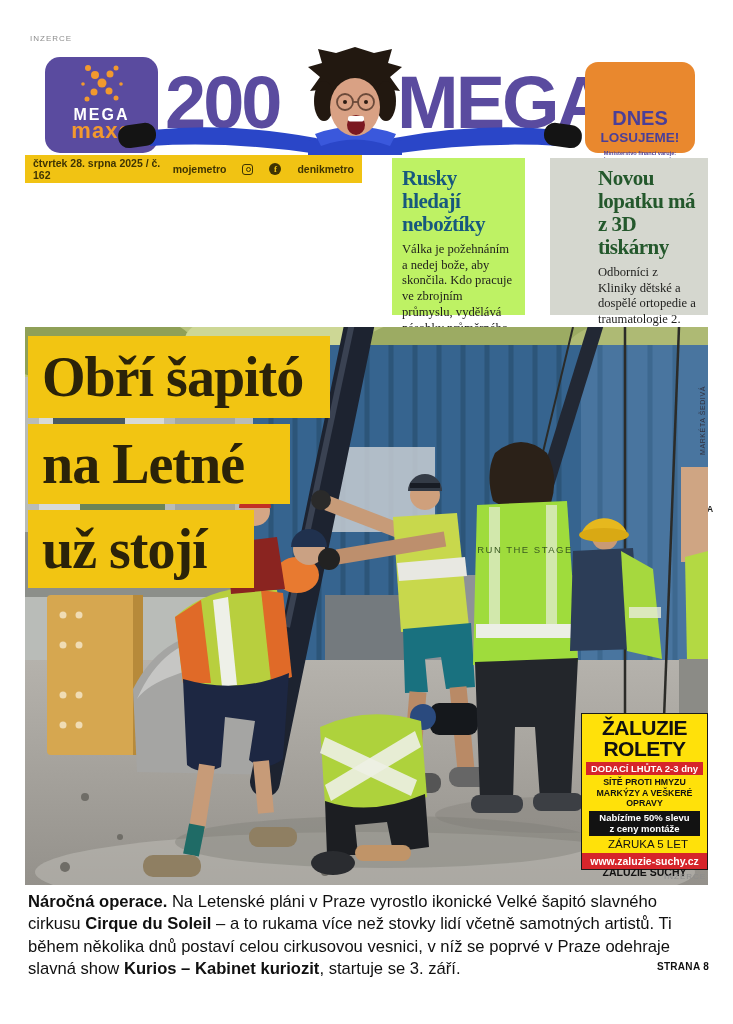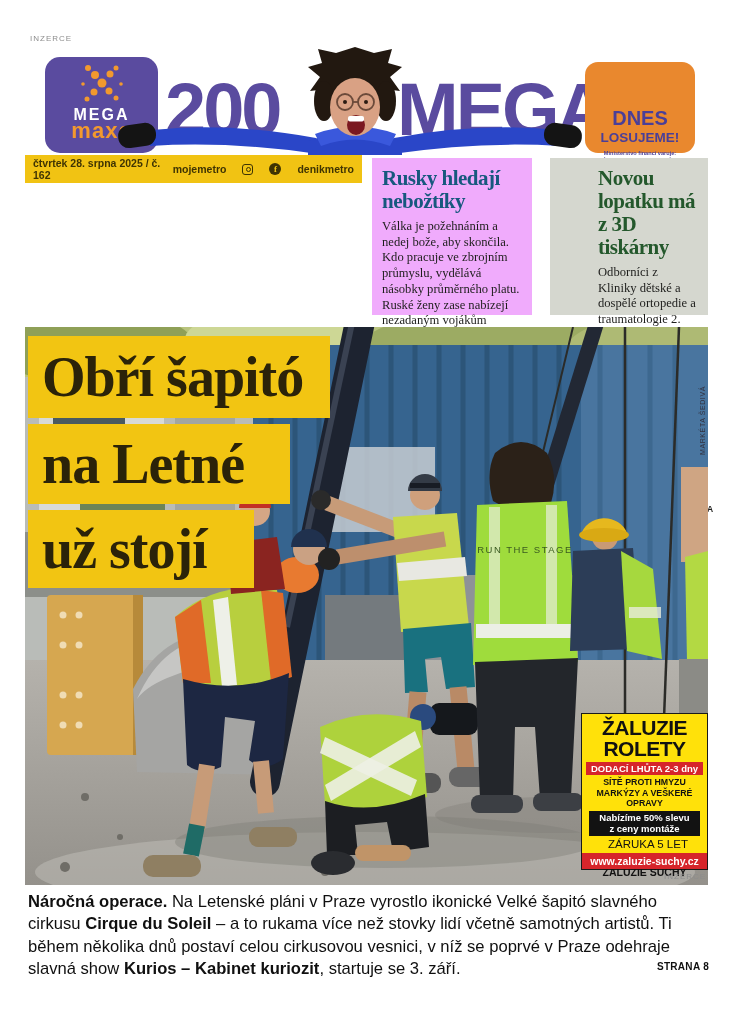--- a/index.html
+++ b/index.html
@@ -11,21 +11,21 @@
   
   .inzerce{font-size:8px;color:#8d8d8d;letter-spacing:1px;}
 
   
   #mega-banner{left:25px;top:45px;width:683px;height:110px;}
   #mega-logo{position:absolute;left:20px;top:12px;width:113px;height:96px;background:#5a4b9f;
              border-radius:15px;text-align:center;color:#fff;}
   #mega-logo .xmark{margin-top:7px;}
   #mega-logo .l1{font-size:16px;font-weight:bold;letter-spacing:2px;line-height:14px;}
   #mega-logo .l2{font-size:22px;font-weight:bold;color:#f2992e;line-height:18px;letter-spacing:1px;}
-  .bignum{position:absolute;font-size:74px;font-weight:bold;color:#5a4b9f;letter-spacing:-3px;top:15px;line-height:100px;}
+  .bignum{position:absolute;font-size:74px;font-weight:bold;color:#5a4b9f;letter-spacing:-3px;top:8px;line-height:100px;}
   #txt-200{left:140px;}
   #txt-mega{left:372px;}
   #woman-svg{position:absolute;left:85px;top:0px;z-index:3;}
   #dnes-box{position:absolute;left:560px;top:17px;width:110px;height:91px;background:#e9882e;
             border-radius:13px;text-align:center;color:#4a3f98;padding-top:8px;}
   #dnes-box .d1{font-size:20px;font-weight:bold;letter-spacing:0px;line-height:24px;margin-top:36px;}
   #dnes-box .d2{font-size:13.5px;font-weight:bold;line-height:16px;}
   #dnes-box .d3{font-size:5.6px;font-weight:bold;line-height:7px;width:84px;margin:4px auto 0;}
 
   
@@ -38,21 +38,21 @@
   .fb{width:12px;height:12px;background:#3f3403;border-radius:50%;color:#f1c313;font-size:9px;font-weight:bold;
       display:inline-flex;align-items:center;justify-content:center;font-family:"Liberation Serif",serif;}
   #metro-box{left:25px;top:178px;width:337px;height:137px;
              background:radial-gradient(ellipse at 45% 42%, #23994b 0%, #0c7434 55%, #03551f 100%);}
   #metro-box .mword{position:absolute;left:12px;top:0;line-height:137px;font-size:102px;font-weight:bold;
                     color:#fff;letter-spacing:-6px;}
   #metro-box svg{position:absolute;right:16px;top:36px;}
 
   
   .teaser{top:158px;height:157px;padding:9px 9px 0 10px;font-family:"Liberation Serif",serif;}
-  #teaser-1{left:372px;width:160px;background:#f0abfc;}
+  #teaser-1{left:392px;width:133px;background:#bef264;}
   #teaser-2{left:550px;width:158px;background:#d5d7cf;padding-left:48px;}
   .teaser h2{margin:0 0 6px 0;font-size:21px;line-height:23px;letter-spacing:-0.5px;}
   #teaser-1 h2{color:#17587e;}
   #teaser-2 h2{color:#24582c;}
   .teaser .tbody{font-size:12.6px;line-height:15.7px;color:#1e1e1c;}
   .pageref{font-family:"Liberation Sans",sans-serif;font-size:8.5px;font-weight:bold;color:#1e1e1c;
            margin-left:12px;letter-spacing:0.3px;}
 
   
   #photo{left:25px;top:327px;width:683px;height:558px;z-index:1;}

